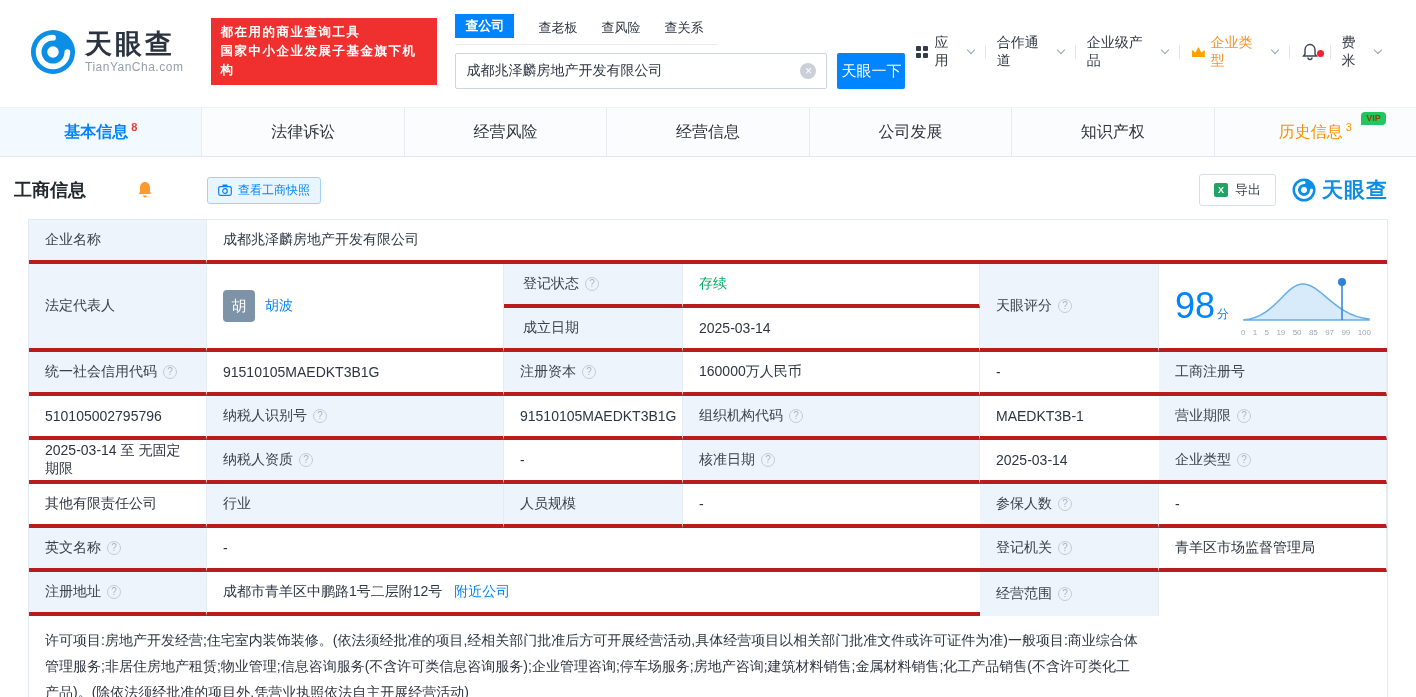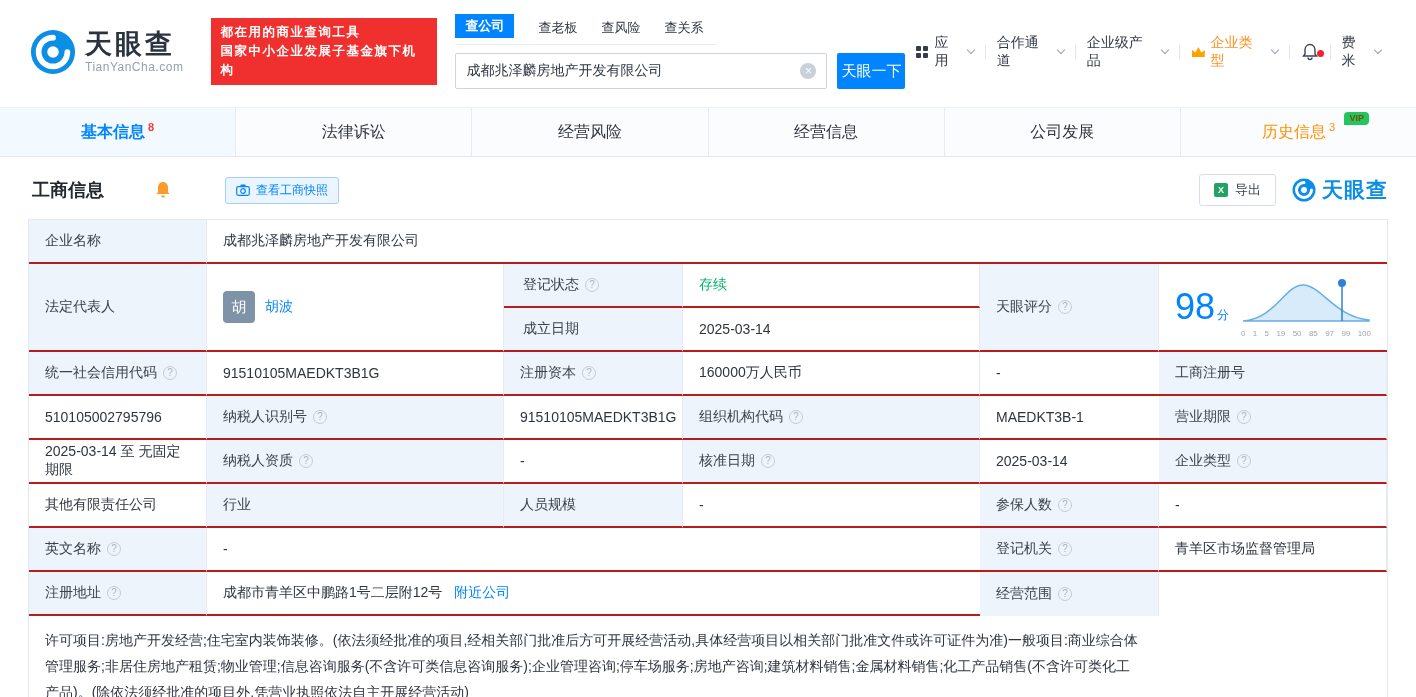--- a/index.html
+++ b/index.html
@@ -49,38 +49,38 @@
   .tab:last-child{border-right:none;}
   .tab.active{background:#f2f9ff;color:#0084ff;font-weight:bold;}
   .tab sup.count{font-size:11px;margin-left:3px;transform:translateY(-5px);display:inline-block;}
   .count.red{color:#f23a3a;}
   .count.orange{color:#ff9000;}
   .tab.history{color:#ff9000;}
   .vip-badge{position:absolute;top:4px;left:calc(50% + 46px);background:#22c55e;color:#7c4f00;
     font-size:9px;font-weight:bold;padding:1px 5px;border-radius:4px 4px 4px 0;line-height:11px;}
 
   
-  .section-head{display:flex;align-items:center;padding:17px 28px 13px 32px;gap:44px;}
+  .section-head{display:flex;align-items:center;padding:17px 28px 13px 14px;gap:44px;}
   .section-title{font-size:18px;font-weight:bold;color:#23272e;}
   .bell-icon{margin:0 10px 0 7px;display:flex;}
   .snapshot-btn{display:flex;align-items:center;gap:6px;background:#eaf5ff;border:1px solid #a5d0f5;
     color:#0084ff;font-size:12px;padding:4px 10px;border-radius:3px;cursor:pointer;font-family:Liberation Mono, monospace;}
   .right-tools{margin-left:auto;display:flex;align-items:center;gap:16px;}
   .export-btn{display:flex;align-items:center;gap:7px;background:#fff;border:1px solid #d8dee8;
     color:#3c4350;font-size:13px;padding:6px 14px;border-radius:3px;cursor:pointer;font-family:inherit;}
   .excel-icon{width:14px;height:14px;background:#21a366;color:#fff;font-size:9px;font-weight:bold;
     display:flex;align-items:center;justify-content:center;border-radius:2px;}
   .watermark{display:flex;align-items:center;gap:6px;color:#0b8ee6;font-size:21px;font-weight:bold;letter-spacing:1px;}
 
   
   .table{margin:0 28px;border:1px solid #e3e9f0;display:grid;
     grid-template-columns:178px 297px 179px 297px 179px 1fr;
     grid-template-rows:repeat(9,44px);grid-auto-rows:auto;}
   .cell{display:flex;align-items:center;padding:0 16px;background:#fff;
-    border-right:1px solid #e6ebf2;border-bottom:2px solid #b91c1c;
+    border-right:1px solid #e6ebf2;border-bottom:4px solid #b91c1c;
     font-size:14px;color:#2f3540;min-width:0;}
   .cell.label{background:#edf4fb;color:#3c424c;}
   .rspan2{grid-row:span 2;}
   .span3{grid-column:span 3;}
   .span5{grid-column:span 5;}
   .c3{grid-column:3;padding-left:19px;} .c4{grid-column:4;} .c5{grid-column:5;} .c6{grid-column:6;}
   .c-last{border-right:none;}
   .no-bb{border-bottom:none;}
   .help{width:14px;height:14px;border-radius:50%;border:1px solid #c3ccd9;color:#a9b4c4;
     font-size:10px;display:inline-flex;align-items:center;justify-content:center;
@@ -188,20 +188,23 @@
     <span>法律诉讼</span>
   </div>
   <div class="tab">
     <span>经营风险</span>
   </div>
   <div class="tab">
     <span>经营信息</span>
   </div>
   <div class="tab">
     <span>公司发展</span>
+  </div>
+  <div class="tab">
+    <span>知识产权</span>
   </div>
   <div class="tab history">
     <span>历史信息</span>
     <sup class="count orange">3</sup>
     <span class="vip-badge">VIP</span>
   </div>
 </nav>
 
 <div class="section-head">
   <span class="section-title">工商信息</span>

